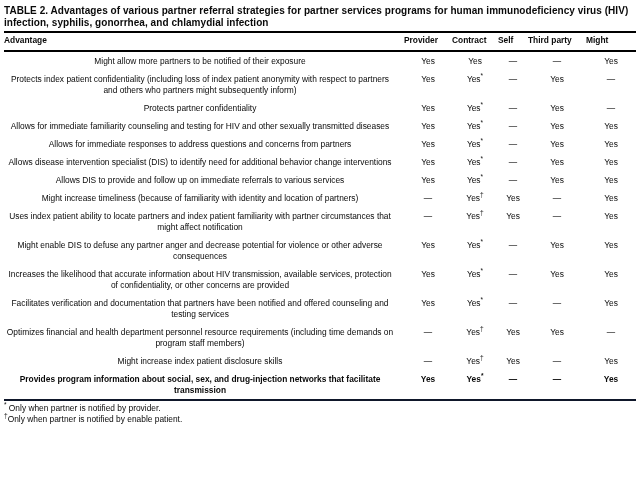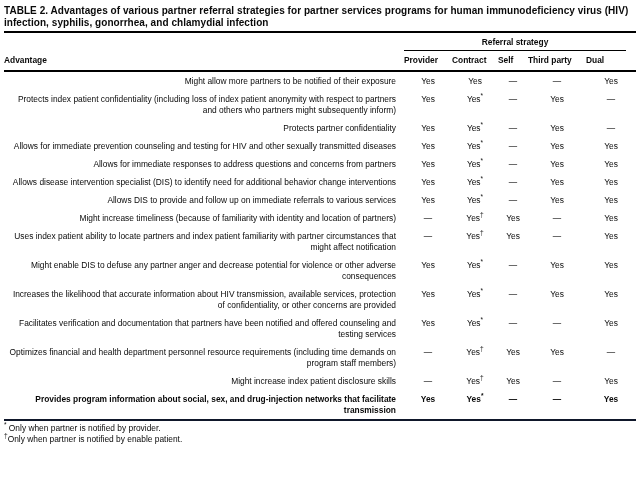--- a/index.html
+++ b/index.html
@@ -47,21 +47,21 @@
     vertical-align: bottom;
     margin-top: 12px;
   }
   .adv-header { text-align: left; }
   .col-row th.val-header { text-align: left; }
 
   tbody td {
     vertical-align: top;
     padding: 4px 0 3px;
   }
-  td.adv-cell { text-align: right; padding-right: 8px; }
+  td.adv-cell { text-align: center; padding-right: 8px; }
   td.val-cell { text-align: center; }
   tbody tr.last-row td { border-bottom: 2px solid #0f172a; font-weight: bold; }
 
   sup { font-size: 6.5px; line-height: 0; vertical-align: super; }
 
   .footnotes { padding-top: 2px; font-size: 8.4px; line-height: 10.5px; }
   .footnote sup { font-size: 6.5px; }
 </style>
 </head>
 <body>
@@ -73,33 +73,27 @@
   <table>
     <colgroup>
       <col style="width:400px">
       <col style="width:48px">
       <col style="width:46px">
       <col style="width:30px">
       <col style="width:58px">
       <col style="width:50px">
     </colgroup>
     <thead>
-      <tr class="group-row">
-        <th></th>
-        <th colspan="5" class="group-header-cell">
-          <span class="group-header-inner">Referral strategy</span>
-        </th>
-      </tr>
       <tr class="col-row">
         <th class="adv-header">Advantage</th>
         <th class="val-header">Provider</th>
         <th class="val-header">Contract</th>
         <th class="val-header">Self</th>
         <th class="val-header">Third party</th>
-        <th class="val-header">Dual</th>
+        <th class="val-header">Might</th>
       </tr>
     </thead>
     <tbody id="table-body">
         <tr>
           <td class="adv-cell">Might allow more partners to be notified of their exposure</td>
           <td class="val-cell">Yes</td>
           <td class="val-cell">Yes</td>
           <td class="val-cell">—</td>
           <td class="val-cell">—</td>
           <td class="val-cell">Yes</td>
@@ -114,21 +108,21 @@
         </tr>
         <tr>
           <td class="adv-cell">Protects partner confidentiality</td>
           <td class="val-cell">Yes</td>
           <td class="val-cell">Yes<sup>*</sup></td>
           <td class="val-cell">—</td>
           <td class="val-cell">Yes</td>
           <td class="val-cell">—</td>
         </tr>
         <tr>
-          <td class="adv-cell">Allows for immediate prevention counseling and testing for HIV and other sexually transmitted diseases</td>
+          <td class="adv-cell">Allows for immediate familiarity counseling and testing for HIV and other sexually transmitted diseases</td>
           <td class="val-cell">Yes</td>
           <td class="val-cell">Yes<sup>*</sup></td>
           <td class="val-cell">—</td>
           <td class="val-cell">Yes</td>
           <td class="val-cell">Yes</td>
         </tr>
         <tr>
           <td class="adv-cell">Allows for immediate responses to address questions and concerns from partners</td>
           <td class="val-cell">Yes</td>
           <td class="val-cell">Yes<sup>*</sup></td>

